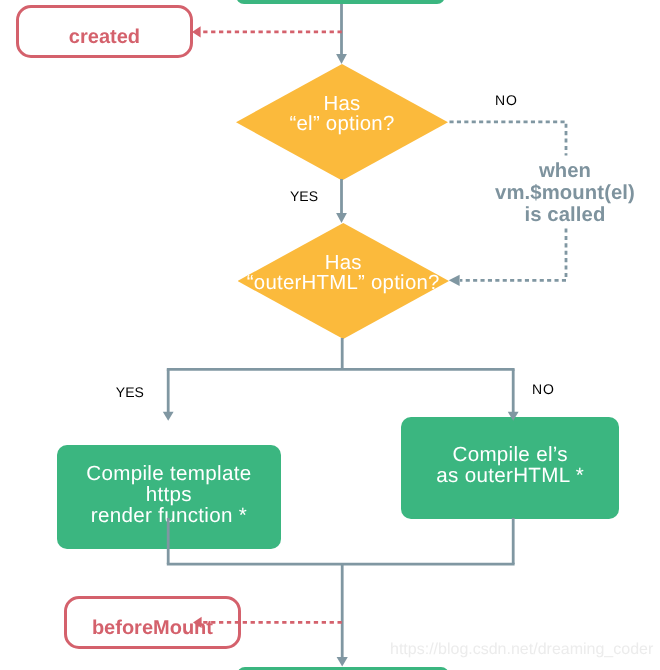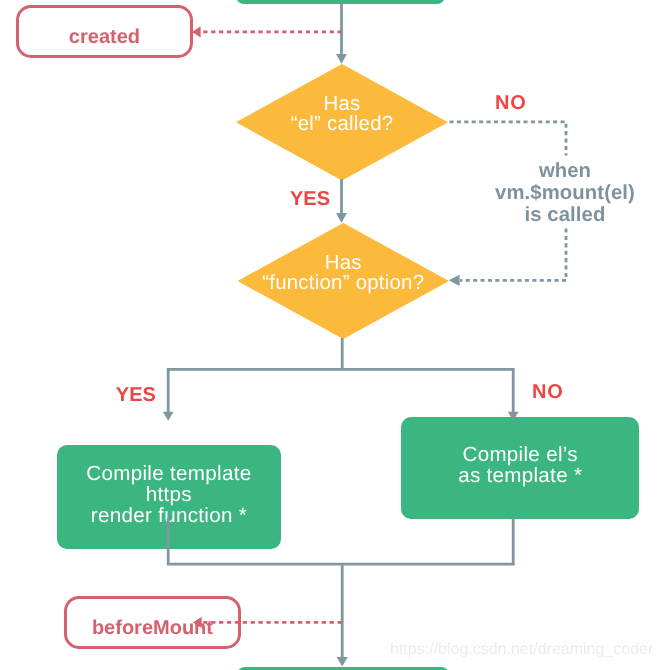--- a/index.html
+++ b/index.html
@@ -19,21 +19,21 @@
         color:#d4616c;font-weight:bold;font-size:20px;}
 
   .green{background:#3bb680;border-radius:10px;color:#ffffff;
          font-size:20.6px;line-height:21px;letter-spacing:0.3px;}
 
   .diamond{background:#fbba3c;color:#ffffff;font-size:20.4px;line-height:20.4px;letter-spacing:0.25px;
            clip-path:polygon(50% 0%,100% 50%,50% 100%,0% 50%);}
   .diamond > div{transform:translateY(-8px);}
   .green > div{transform:translateY(-3px);}
 
-  .lbl{position:absolute;color:#ef4444;font-weight:bold;font-size:20px;
+  .lbl{position:absolute;color:#000000;font-weight:normal;font-size:14px;
        white-space:nowrap;}
   .note{position:absolute;color:#7e939e;font-weight:bold;font-size:20.3px;
         line-height:22px;text-align:center;letter-spacing:0.1px;}
   .wm{position:absolute;color:#ececec;font-size:16px;white-space:nowrap;}
 </style>
 </head>
 <body>
 
 <div id="stage">
 
@@ -74,43 +74,43 @@
 
   <div class="node green" style="left:236.4px;top:-48.4px;width:208.6px;height:52.1px;border-bottom-left-radius:8px;border-bottom-right-radius:8px;"></div>
 
   <div class="node hook" style="left:15.8px;top:4.8px;width:177.3px;height:53.5px;">
     <span>created</span>
   </div>
 
   <div class="node diamond" style="left:236px;top:64px;width:212px;height:116.5px;">
     <div>
       <div>Has</div>
-      <div>“el” called?</div>
+      <div>“el” option?</div>
     </div>
   </div>
 
   <div class="node diamond" style="left:237.5px;top:223px;width:211.5px;height:116px;">
     <div>
       <div>Has</div>
-      <div>“function” option?</div>
+      <div>“outerHTML” option?</div>
     </div>
   </div>
 
   <div class="node green" style="left:56.8px;top:417.2px;width:224.2px;height:104px;margin-top:28px;">
     <div>
       <div>Compile template</div>
       <div>https</div>
       <div>render function *</div>
     </div>
   </div>
 
-  <div class="node green" style="left:401.2px;top:417.2px;width:238px;height:101.8px;">
+  <div class="node green" style="left:401.2px;top:417.2px;width:218px;height:101.8px;">
     <div>
       <div>Compile el’s</div>
-      <div>as template *</div>
+      <div>as outerHTML *</div>
     </div>
   </div>
 
   <div class="node hook" style="left:15.8px;top:596.3px;width:177.3px;height:53px;margin-left:48px;">
     <span>beforeMount</span>
   </div>
 
   <div class="node green" style="left:236.5px;top:667.2px;width:212px;height:52px;border-top-left-radius:8px;border-top-right-radius:8px;"></div>
 
   <div class="lbl" style="left:290px;top:188.4px;">YES</div>

